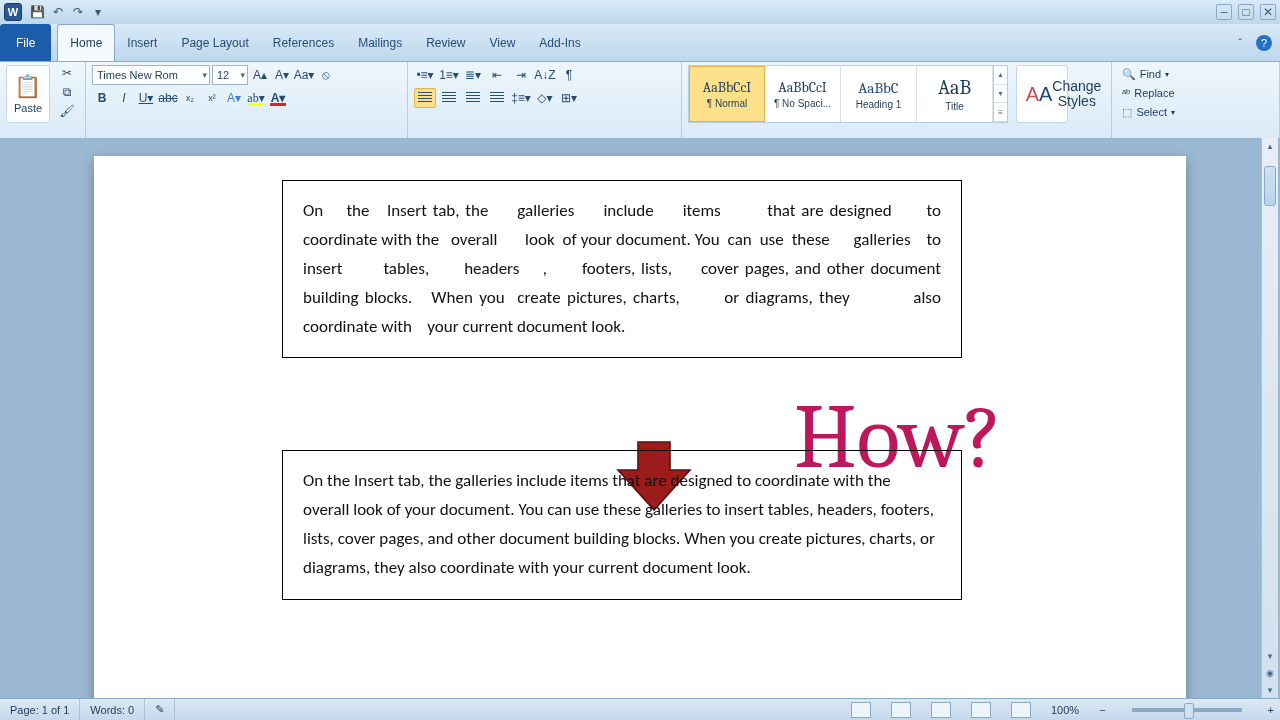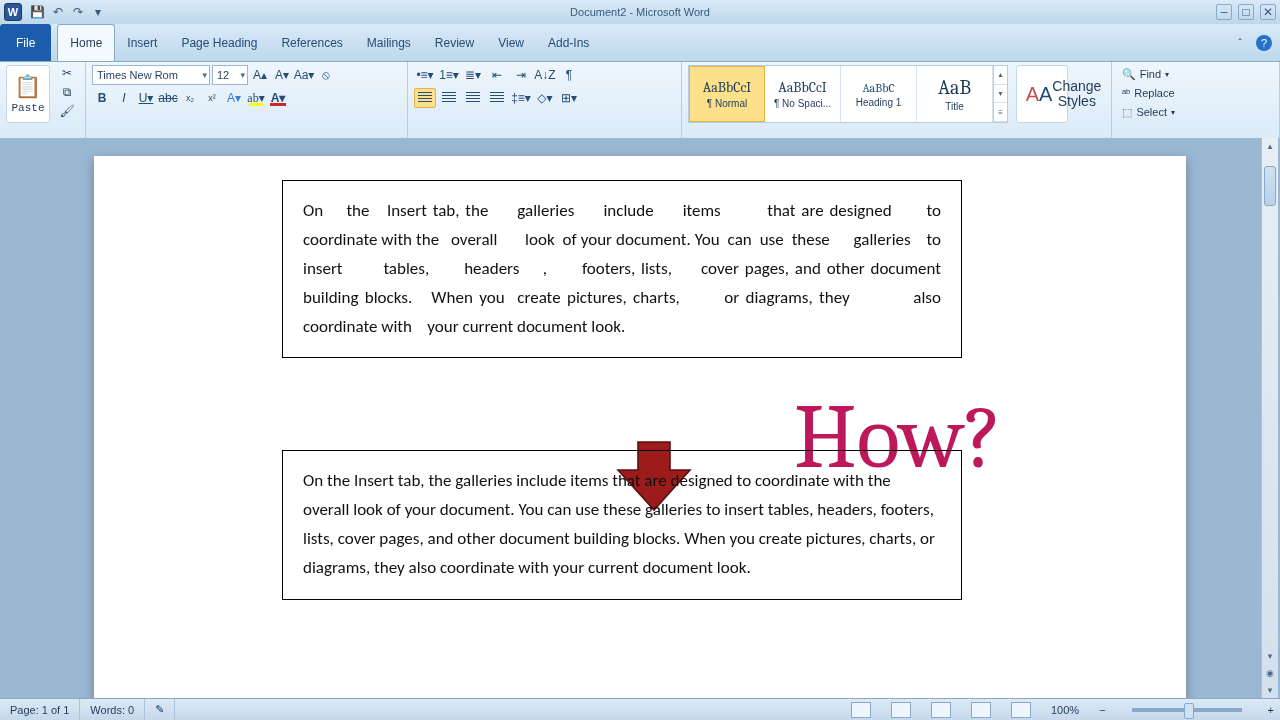--- a/index.html
+++ b/index.html
@@ -55,21 +55,21 @@
 .pbtn { width:22px; height:20px; display:inline-flex; align-items:center; justify-content:center; border:1px solid transparent; border-radius:2px; font-size:12px; color:#264d73;}
 .pbtn.active { background:#fde08a; border:1px solid #e8b24a;}
 .align-ic{display:inline-block;width:14px;height:12px;background:repeating-linear-gradient(#264d73 0 1px,transparent 1px 3px);}
 .align-left{background:repeating-linear-gradient(#264d73 0 1px,transparent 1px 3px);}
 
 
 .styles-gal { display:flex; border:1px solid #b6cee4; background:#fff; height:58px;}
 .style-item { width:76px; border-right:1px solid #d6e3ef; display:flex; flex-direction:column; align-items:center; justify-content:center; font-size:10px; padding:2px;}
 .style-item.sel { background:#fde08a; border:1px solid #e8b24a;}
 .style-prev { font-family:Cambria,serif; font-size:14px; color:#1f3b5a; white-space:nowrap; overflow:hidden; max-width:72px;}
-.style-prev.h1 { color:#1f497d; font-size:12px;}
+.style-prev.h1 { color:#1f497d; font-size:15px;}
 .style-prev.title { color:#1f3b5a; font-size:20px;}
 .style-cap { font-size:10px; color:#1f3b5a; margin-top:2px; white-space:nowrap; overflow:hidden; max-width:72px;}
 .gallery-side { width:14px; display:flex; flex-direction:column; border-left:1px solid #b6cee4;}
 .gallery-side span{flex:1; display:flex; align-items:center; justify-content:center; font-size:8px; color:#4a6a88; border-bottom:1px solid #d6e3ef;}
 .change-styles { width:52px; height:58px; border:1px solid #c4d7e8; background:#fff; border-radius:3px; display:flex; flex-direction:row; align-items:center; justify-content:center; margin-left:4px;padding-left:43px;}
 .change-styles .AA{font-size:20px; font-family:Cambria,serif;}
 .change-styles .AA .a1{color:#c0504d;} .change-styles .AA .a2{color:#1f497d;}
 .change-styles .lbl{font-size:14px; text-align:center; line-height:1.05;}
 
 
@@ -100,51 +100,50 @@
 <body>
 
 <div class="titlebar">
   <div class="app-icon">W</div>
   <div class="qat">
     <span>💾</span>
     <span>↶</span>
     <span>↷</span>
     <span>▾</span>
   </div>
-  <div class="doc-title">Document2 - Microsoft Word</div>
   <div class="window-controls">
     <span>–</span>
     <span>□</span>
     <span>✕</span>
   </div>
 </div>
 
 <div class="tabs">
   <div class="tab file">File</div>
   <div class="tab active">Home</div>
   <div class="tab">Insert</div>
-  <div class="tab">Page Heading</div>
+  <div class="tab">Page Layout</div>
   <div class="tab">References</div>
   <div class="tab">Mailings</div>
   <div class="tab">Review</div>
   <div class="tab">View</div>
   <div class="tab">Add-Ins</div>
   <div class="help">
     <span class="chev-up" style="background:none;border-radius:0;color:#264d73;width:auto;">ˆ</span>
     <span>?</span>
   </div>
 </div>
 
 <div class="ribbon">
 
   <div class="group" style="width:86px;">
     <div class="group-body">
       <div class="clip-big">
         <span class="ic">📋</span>
-        <span style="font-size:11px;font-family:Liberation Mono, monospace;">Paste</span>
+        <span style="font-size:11px;">Paste</span>
       </div>
       <div class="clip-side">
         <span>✂</span>
         <span>⧉</span>
         <span>🖌</span>
       </div>
     </div>
     <div class="group-label">Clipboard</div>
     <div class="dialog-launch">↘</div>
   </div>

